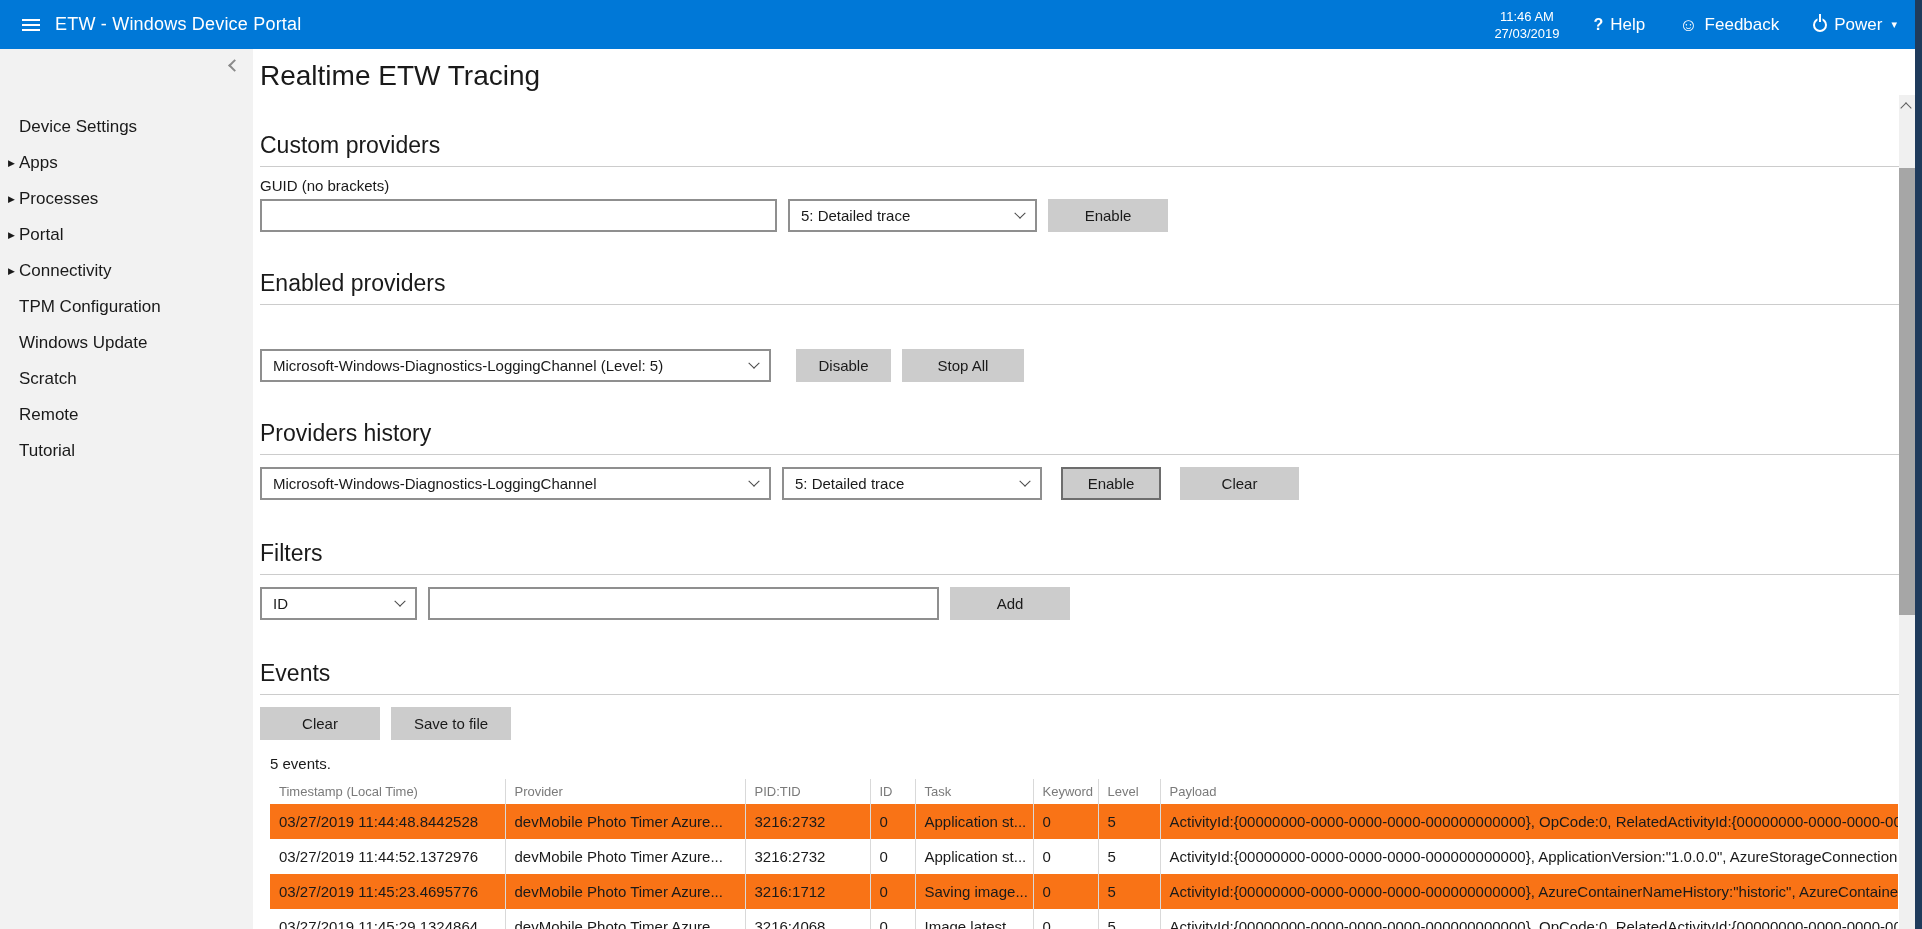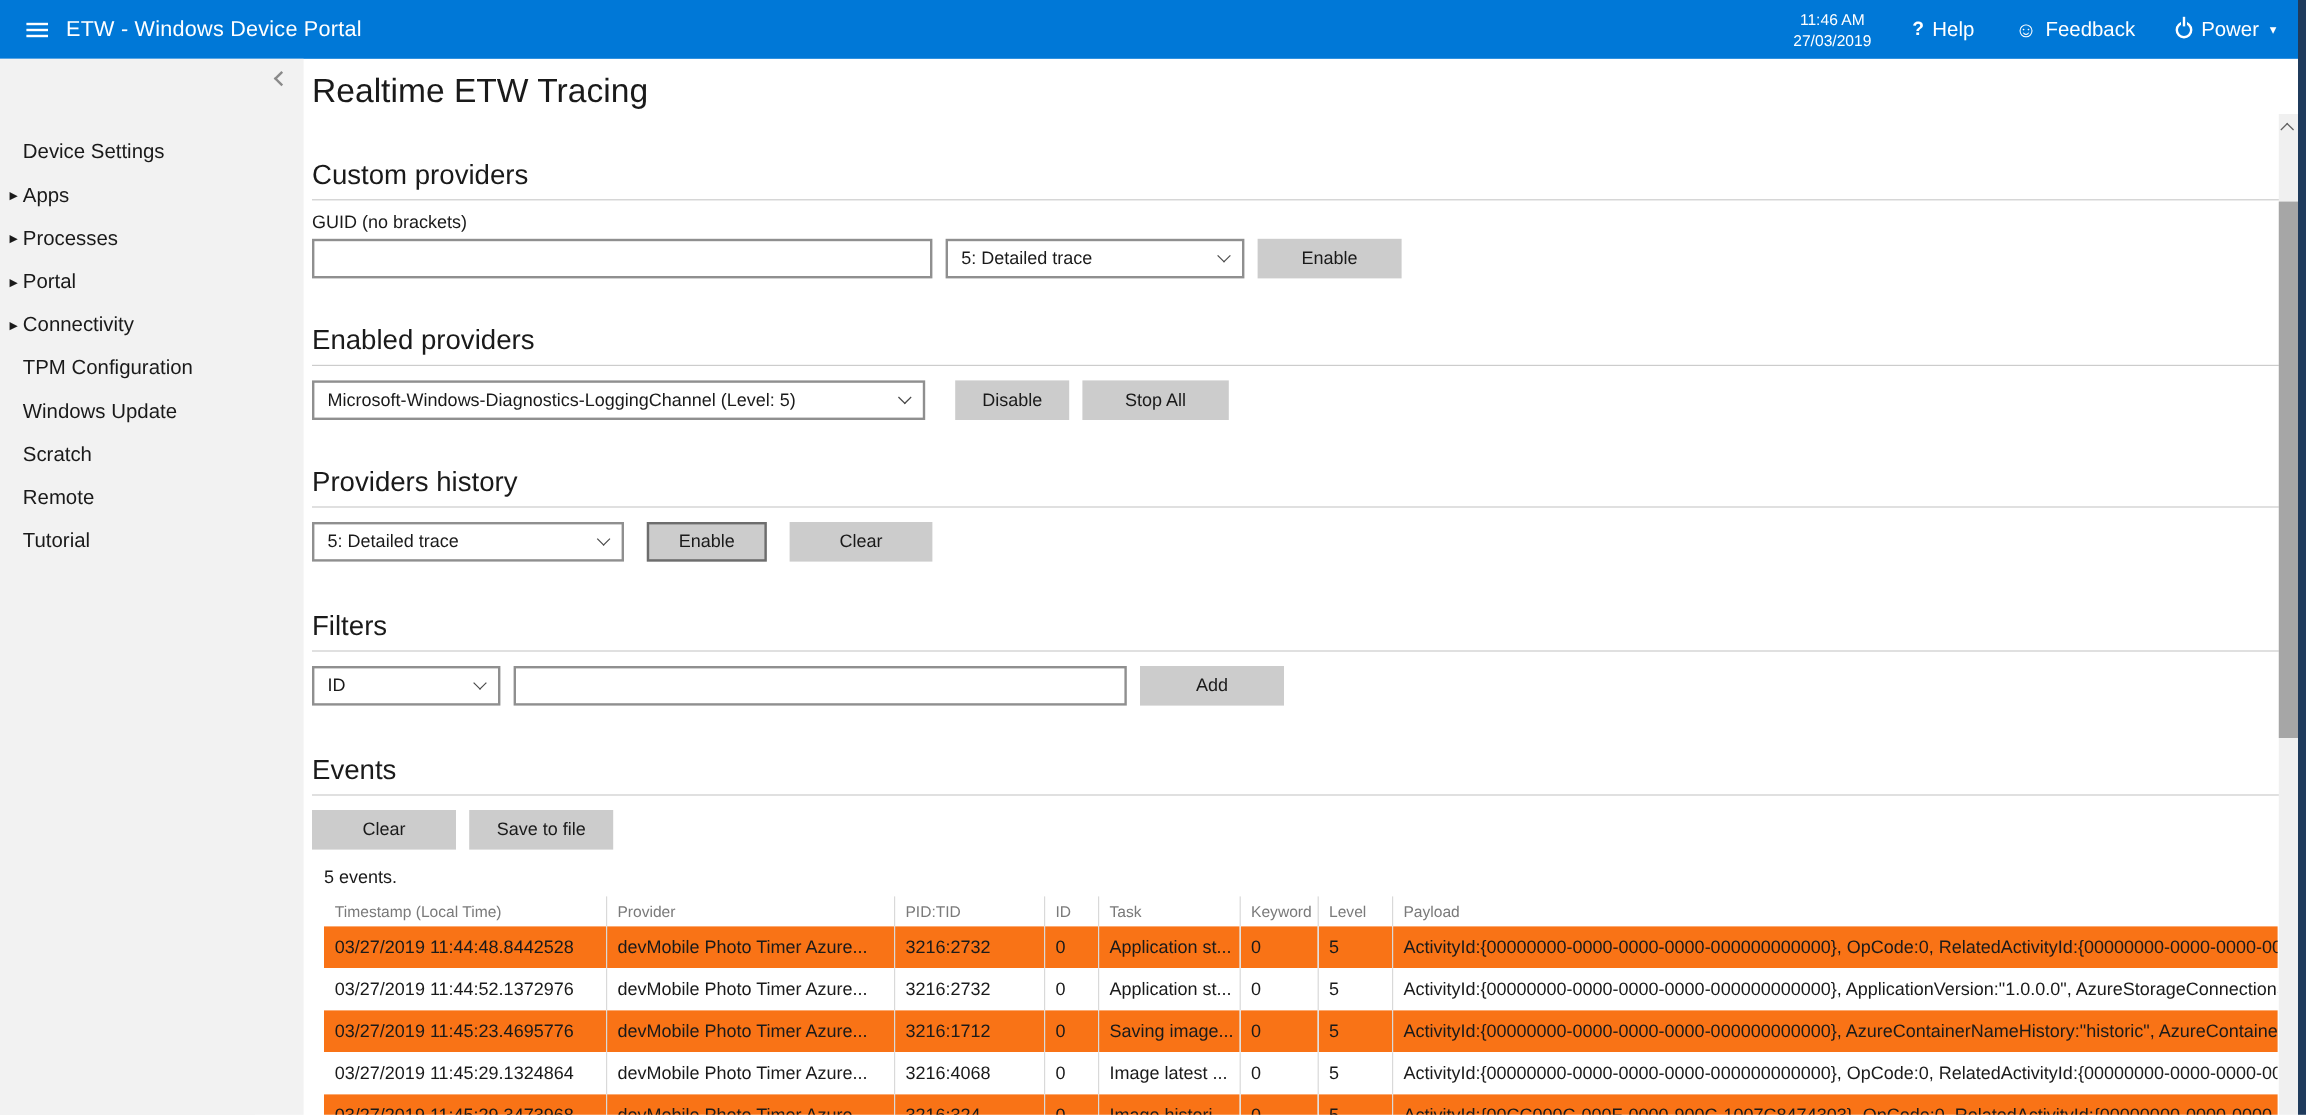--- a/index.html
+++ b/index.html
@@ -47,21 +47,21 @@
   .ctrl-row.after-label { margin-top:5px; }
 
   .textbox { height:33px; border:2px solid #8f8f8f; background:#fff; padding:0 8px; font-size:15px; font-family:inherit; }
   .select { height:33px; border:2px solid #8f8f8f; background:#fff; display:flex; align-items:center; padding:0 11px; font-size:15px; cursor:pointer; }
   .select .sel-text { flex:1; white-space:nowrap; overflow:hidden; }
   .sel-chev { width:8px; height:8px; border-right:1.6px solid #4a4a4a; border-bottom:1.6px solid #4a4a4a; transform:rotate(45deg) translate(-2px,-2px); flex:none; }
   .btn { height:33px; background:#cccccc; border:none; font-size:15px; font-family:inherit; color:#1a1a1a; cursor:pointer; }
   .btn.focused { border:2px solid #6d6d6d; }
 
   .w-guid { width:517px; }  .w-level { width:249px; }  .w-btn { width:120px; }
-  .w-provider { width:511px; } .w-disable { width:95px; } .w-stopall { width:122px; }
+  .w-provider { width:511px; } .w-disable { width:95px;margin-top:32px; } .w-stopall { width:122px; }
   .w-filtertype { width:157px; } .w-filterval { width:511px; }
 
   
   .events-wrap { margin-left:10px; }
   .events-count { font-size:15px; margin-top:15px; }
   table.events { border-collapse:collapse; table-layout:fixed; width:1628px; margin-top:7px; }
   table.events th {
     font-size:13px; font-weight:400; color:#7a7a7a; text-align:left;
     padding:5px 9px; border-right:1px solid #d9d9d9; white-space:nowrap; overflow:hidden;
   }
@@ -150,20 +150,24 @@
           <span class="sel-text">Microsoft-Windows-Diagnostics-LoggingChannel (Level: 5)</span>
           <span class="sel-chev"></span>
         </div>
         <button class="btn w-disable" style="margin-left:14px">Disable</button>
         <button class="btn w-stopall">Stop All</button>
       </div>
 
       <h2 class="section-heading">Providers history</h2>
       <hr class="rule">
       <div class="ctrl-row">
+        <div class="select w-provider">
+          <span class="sel-text">Microsoft-Windows-Diagnostics-LoggingChannel</span>
+          <span class="sel-chev"></span>
+        </div>
         <div class="select w-level" style="width:260px">
           <span class="sel-text">5: Detailed trace</span>
           <span class="sel-chev"></span>
         </div>
         <button class="btn w-btn focused" style="margin-left:8px;width:100px">Enable</button>
         <button class="btn w-btn" style="margin-left:8px;width:119px">Clear</button>
       </div>
 
       <h2 class="section-heading tight">Filters</h2>
       <hr class="rule">

